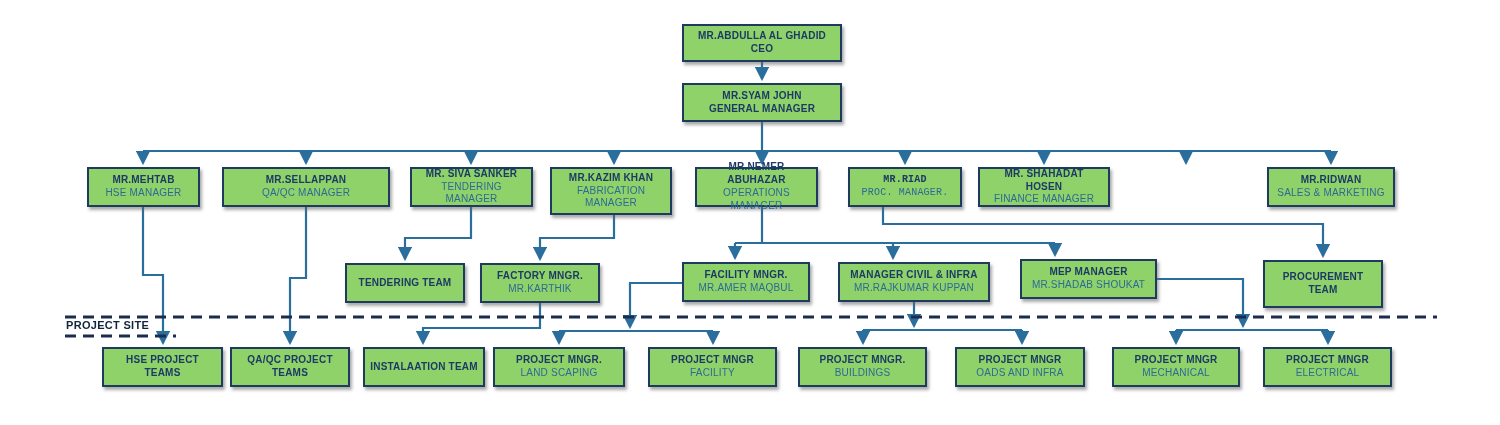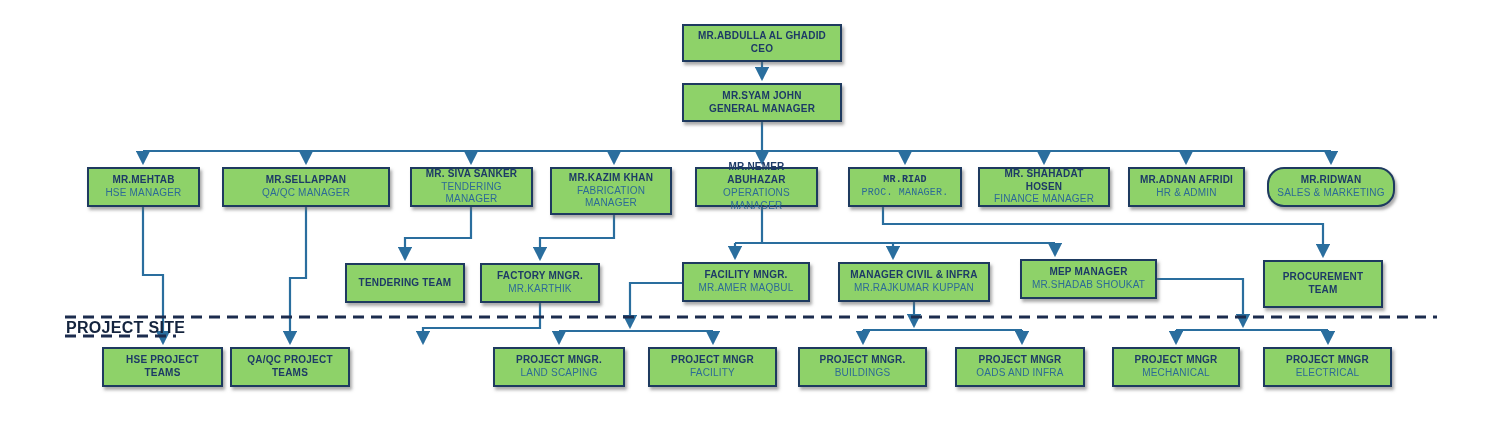--- a/index.html
+++ b/index.html
@@ -14,21 +14,21 @@
     background:var(--box-fill,#8ed269);
     border:2px solid var(--box-border,#1e3a5f);
     box-shadow:2px 3px 3px rgba(100,100,100,.55);
     display:flex;flex-direction:column;align-items:center;justify-content:center;
     text-align:center;padding:2px 5px;line-height:1.28;letter-spacing:.2px;
   }
   .node .pri{font-weight:bold;font-size:10px;color:var(--text-pri,#1d3a66);}
   .node .sec{font-weight:normal;font-size:10px;color:var(--text-sec,#2d6a96);}
   .site-label{
     position:absolute;left:66px;top:319px;
-    font-size:16px;font-weight:bold;color:#14243e;letter-spacing:.3px;
+    font-size:11px;font-weight:bold;color:#14243e;letter-spacing:.3px;
     white-space:nowrap;
   }
 </style>
 </head>
 <body>
 
 <div class="stage">
   <svg id="edges" width="1500" height="425" viewBox="0 0 1500 425" xmlns="http://www.w3.org/2000/svg">
     <defs>
       <marker id="arw" viewBox="0 0 10 10" refX="8.5" refY="5" markerWidth="6.5" markerHeight="6.5" orient="auto-start-reverse">
@@ -103,25 +103,21 @@
         <span class="sec">OPERATIONS MANAGER</span>
       </div>
       <div class="node" style="left: 848px; top: 167px; width: 114px; height: 40px; font-family: Liberation Mono, monospace;">
         <span class="pri">MR.RIAD</span>
         <span class="sec">PROC. MANAGER.</span>
       </div>
       <div class="node" style="left: 978px; top: 167px; width: 132px; height: 40px;">
         <span class="pri">MR. SHAHADAT HOSEN</span>
         <span class="sec">FINANCE MANAGER</span>
       </div>
-      <div class="node" style="left: 1128px; top: 167px; width: 117px; height: 40px;">
-        <span class="pri">MR.ADNAN AFRIDI</span>
-        <span class="sec">HR &amp; ADMIN</span>
-      </div>
-      <div class="node" style="left: 1267px; top: 167px; width: 128px; height: 40px; border-radius: 17px;">
+      <div class="node" style="left: 1267px; top: 167px; width: 128px; height: 40px;">
         <span class="pri">MR.RIDWAN</span>
         <span class="sec">SALES &amp; MARKETING</span>
       </div>
       <div class="node" style="left: 480px; top: 263px; width: 120px; height: 40px;">
         <span class="pri">FACTORY MNGR.</span>
         <span class="sec">MR.KARTHIK</span>
       </div>
       <div class="node" style="left: 345px; top: 263px; width: 120px; height: 40px;">
         <span class="pri">TENDERING TEAM</span>
       </div>
@@ -141,20 +137,23 @@
         <span class="pri">PROCUREMENT</span>
         <span class="pri">TEAM</span>
       </div>
       <div class="node" style="left: 102px; top: 347px; width: 121px; height: 40px;">
         <span class="pri">HSE PROJECT TEAMS</span>
       </div>
       <div class="node" style="left: 230px; top: 347px; width: 120px; height: 40px;">
         <span class="pri">QA/QC PROJECT</span>
         <span class="pri">TEAMS</span>
       </div>
+      <div class="node" style="left: 363px; top: 347px; width: 122px; height: 40px;">
+        <span class="pri">INSTALAATION TEAM</span>
+      </div>
       <div class="node" style="left: 493px; top: 347px; width: 132px; height: 40px;">
         <span class="pri">PROJECT MNGR.</span>
         <span class="sec">LAND SCAPING</span>
       </div>
       <div class="node" style="left: 648px; top: 347px; width: 129px; height: 40px;">
         <span class="pri">PROJECT MNGR</span>
         <span class="sec">FACILITY</span>
       </div>
       <div class="node" style="left: 798px; top: 347px; width: 129px; height: 40px;">
         <span class="pri">PROJECT MNGR.</span>

